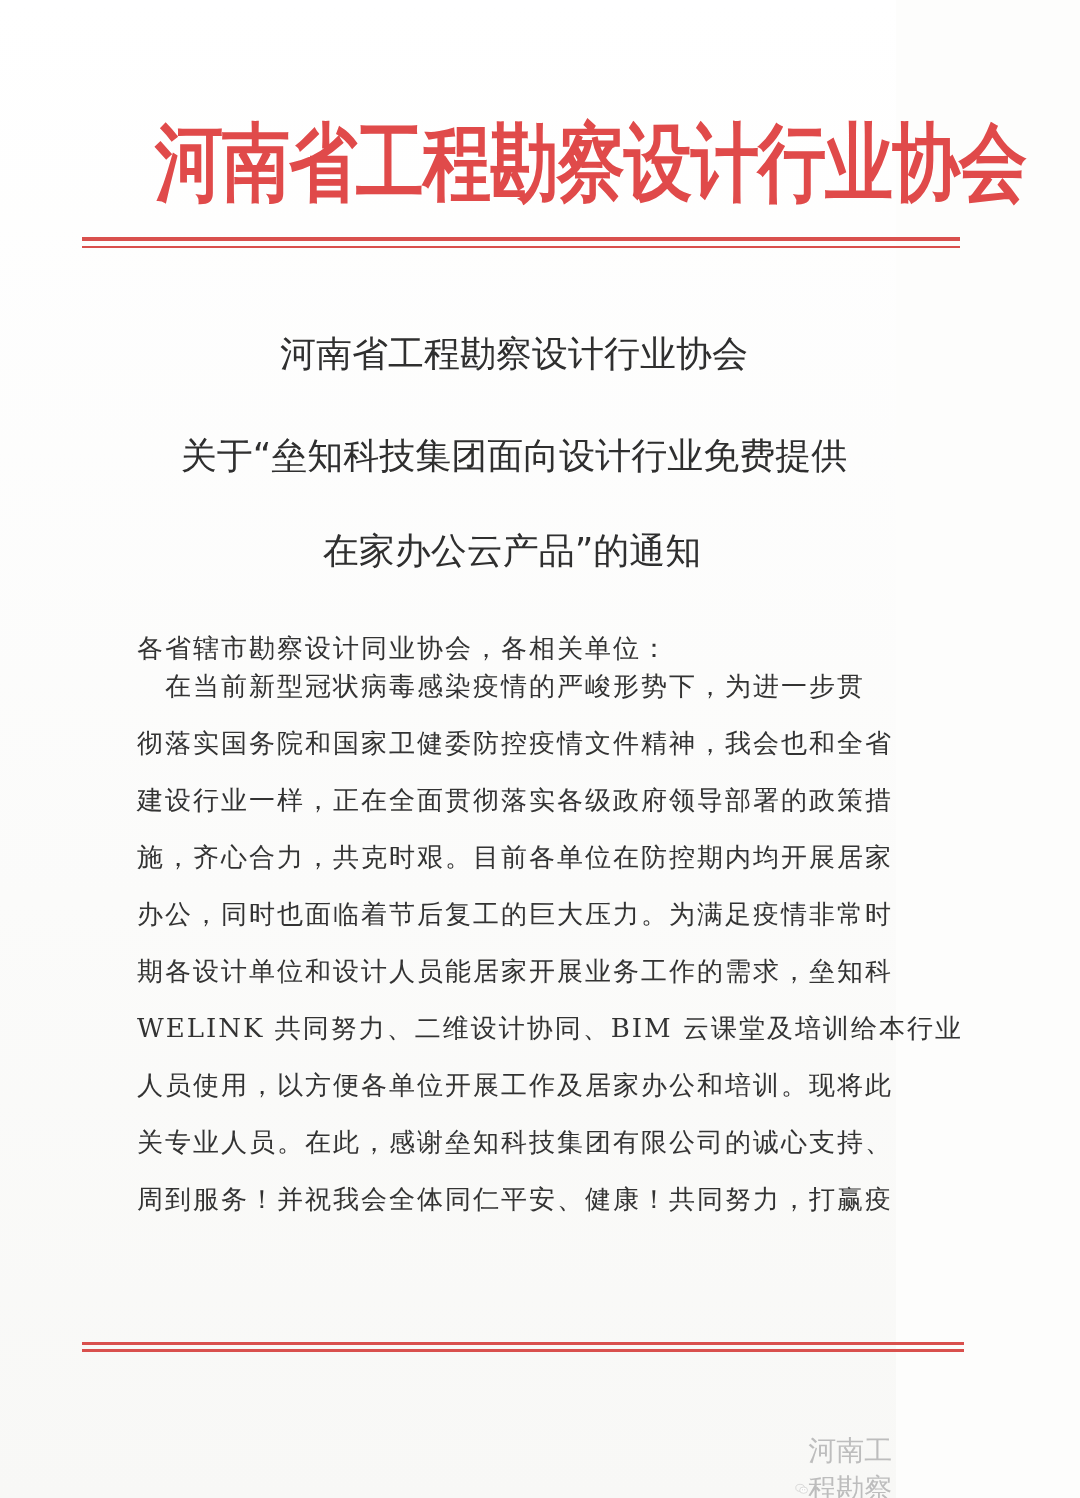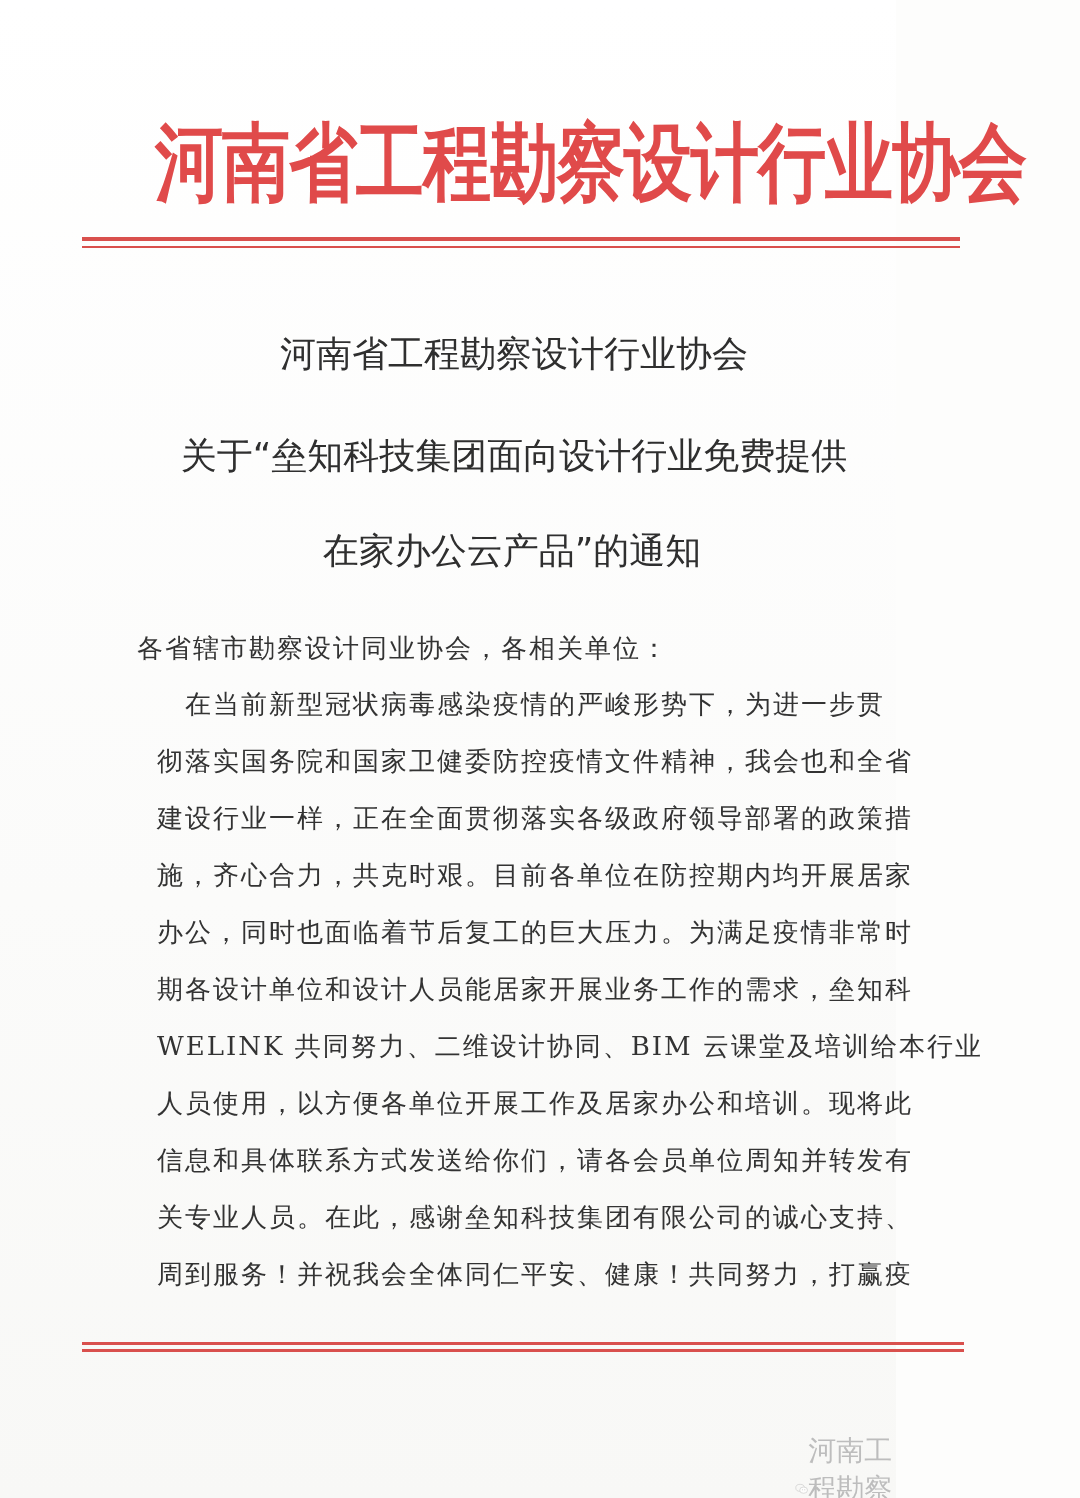--- a/index.html
+++ b/index.html
@@ -34,21 +34,21 @@
   .t1 { top: 330px; left: -26px; }
   .t2 { top: 432px; left: -26px; }
   .t3 { top: 527px; left: -28px; }
   .body-text {
     position: absolute; left: 137px; width: 770px;
     font-family: "DejaVu Serif", "Liberation Serif", serif;
     font-size: 26px; line-height: 57px; color: #333;
     letter-spacing: 2px;
   }
   .salutation { top: 620px; }
-  .para { top: 676px; margin-left: 20px; }
+  .para { top: 658px; }
   .para .line { display: block; white-space: nowrap; }
   .watermark {
     position: absolute; left: 795px; top: 1432px;
     display: flex; align-items: center; gap: 0;
     color: #bdbdbd; font-family: "DejaVu Sans", "Liberation Sans", sans-serif;
     font-size: 28px;
   }
   .wm-icon { width: 34px; height: 30px; }
 </style>
 </head>
@@ -69,21 +69,20 @@
 
   <div class="body-text para">
     <span class="line">　在当前新型冠状病毒感染疫情的严峻形势下，为进一步贯</span>
     <span class="line">彻落实国务院和国家卫健委防控疫情文件精神，我会也和全省</span>
     <span class="line">建设行业一样，正在全面贯彻落实各级政府领导部署的政策措</span>
     <span class="line">施，齐心合力，共克时艰。目前各单位在防控期内均开展居家</span>
     <span class="line">办公，同时也面临着节后复工的巨大压力。为满足疫情非常时</span>
     <span class="line">期各设计单位和设计人员能居家开展业务工作的需求，垒知科</span>
     <span class="line">WELINK 共同努力、二维设计协同、BIM 云课堂及培训给本行业</span>
     <span class="line">人员使用，以方便各单位开展工作及居家办公和培训。现将此</span>
-    <span class="line">信息和具体联系方式发送给你们，请各会员单位周知并转发有</span>
     <span class="line">关专业人员。在此，感谢垒知科技集团有限公司的诚心支持、</span>
     <span class="line">周到服务！并祝我会全体同仁平安、健康！共同努力，打赢疫</span>
   </div>
 
   <div class="rule bot-thick"></div>
   <div class="rule bot-thin"></div>
 
   <div class="watermark">
     <svg class="wm-icon" viewBox="0 0 34 30">
       <ellipse cx="13" cy="12" rx="11" ry="9" fill="none" stroke="#c8c8c8" stroke-width="1.6"></ellipse>

